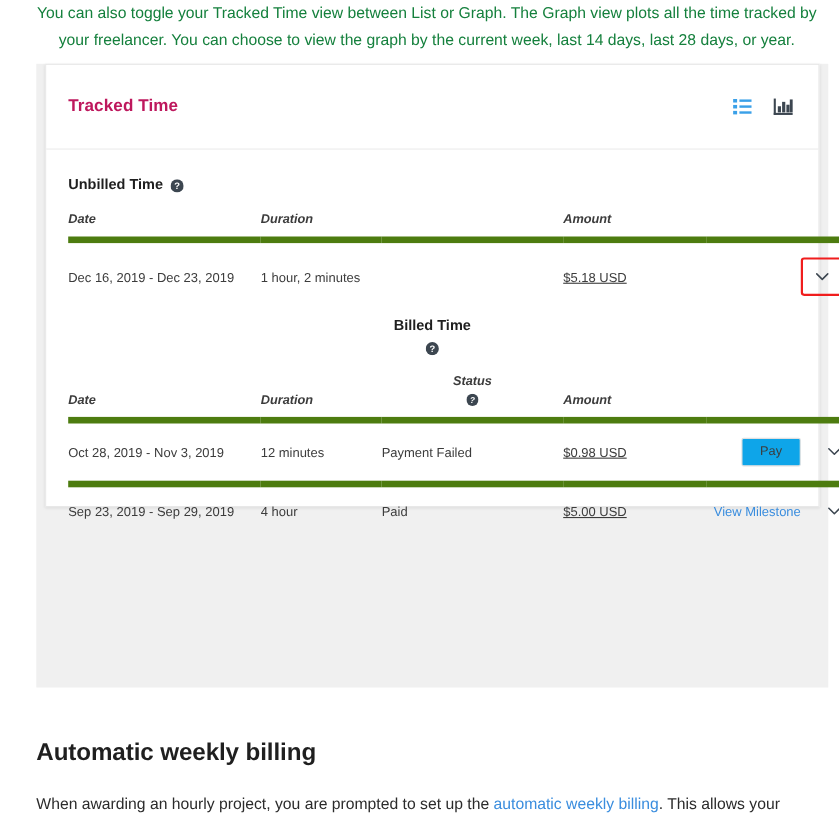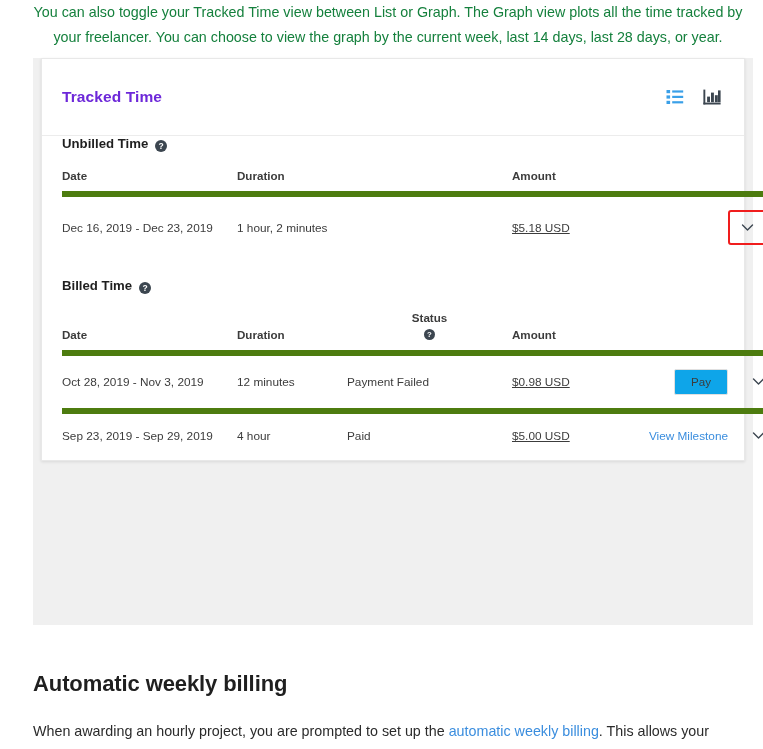--- a/index.html
+++ b/index.html
@@ -55,21 +55,21 @@
     position: relative;
     height: 77px;
     border-bottom: 1px solid #ececec;
     display: flex;
     align-items: center;
     padding: 0 22px 0 20px;
   }
   .card-title {
     font-size: 15.5px;
     font-weight: bold;
-    color: #6d28d9;
+    color: #be185d;
     letter-spacing: .1px;
   }
   .header-actions {
     margin-left: auto;
     display: flex;
     align-items: center;
     gap: 17px;
   }
   .icon-btn {
     width: 20px;
@@ -98,20 +98,21 @@
   }
 
   table.tt { width: 100%; border-collapse: collapse; table-layout: fixed; }
   table.tt th {
     font-size: 11.6px;
     font-weight: bold;
     color: #3c3c3c;
     text-align: left;
     padding: 0 0 9px 0;
     vertical-align: bottom;
+    font-style: italic;
   }
   table.tt td {
     font-size: 11.8px;
     color: #3c3c3c;
     padding: 13px 0 13px 0;
     border-top: 6px solid #4d7c0f;
     vertical-align: middle;
     height: 47px;
   }
   .th-inner { display: flex; align-items: center; gap: 5px; flex-direction: column; }
@@ -223,21 +224,21 @@
             <rect x="12.9" y="8.2" width="2.9" height="7.0" fill="#3c4650"></rect>
             <rect x="16.0" y="3.4" width="2.6" height="11.8" fill="#3c4650"></rect>
           </svg>
         </span>
 
       </div>
     </div>
 
     <div class="card-body">
 
-      <div class="section-head" style="">
+      <div class="section-head" style="margin-top:24px;">
         <span class="section-title">Unbilled Time</span>
         <span class="help-icon">
           <svg width="12" height="12" viewBox="0 0 12 12">
             <circle cx="6" cy="6" r="6" fill="#3c4650"></circle>
             <text x="6" y="9" font-size="8.5" font-family="Liberation Sans, sans-serif" fill="#ffffff" text-anchor="middle" font-weight="bold">?</text>
           </svg>
         </span>
       </div>
 
       <table class="tt" style="margin-top:18px;">
@@ -269,21 +270,21 @@
                   <svg class="chev" viewBox="0 0 17 17">
                     <path d="M3.5 6 L8.5 11 L13.5 6" fill="none" stroke="#3c4650" stroke-width="1.4" stroke-linecap="round" stroke-linejoin="round"></path>
                   </svg>
                 </span>
               </div>
             </td>
           </tr>
         </tbody>
       </table>
 
-      <div class="section-head" style="margin-top:20px;">
+      <div class="section-head" style="margin-top:6px;flex-direction:column;">
         <span class="section-title">Billed Time</span>
         <span class="help-icon">
           <svg width="12" height="12" viewBox="0 0 12 12">
             <circle cx="6" cy="6" r="6" fill="#3c4650"></circle>
             <text x="6" y="9" font-size="8.5" font-family="Liberation Sans, sans-serif" fill="#ffffff" text-anchor="middle" font-weight="bold">?</text>
           </svg>
         </span>
       </div>
 
       <table class="tt" style="margin-top:18px;">

